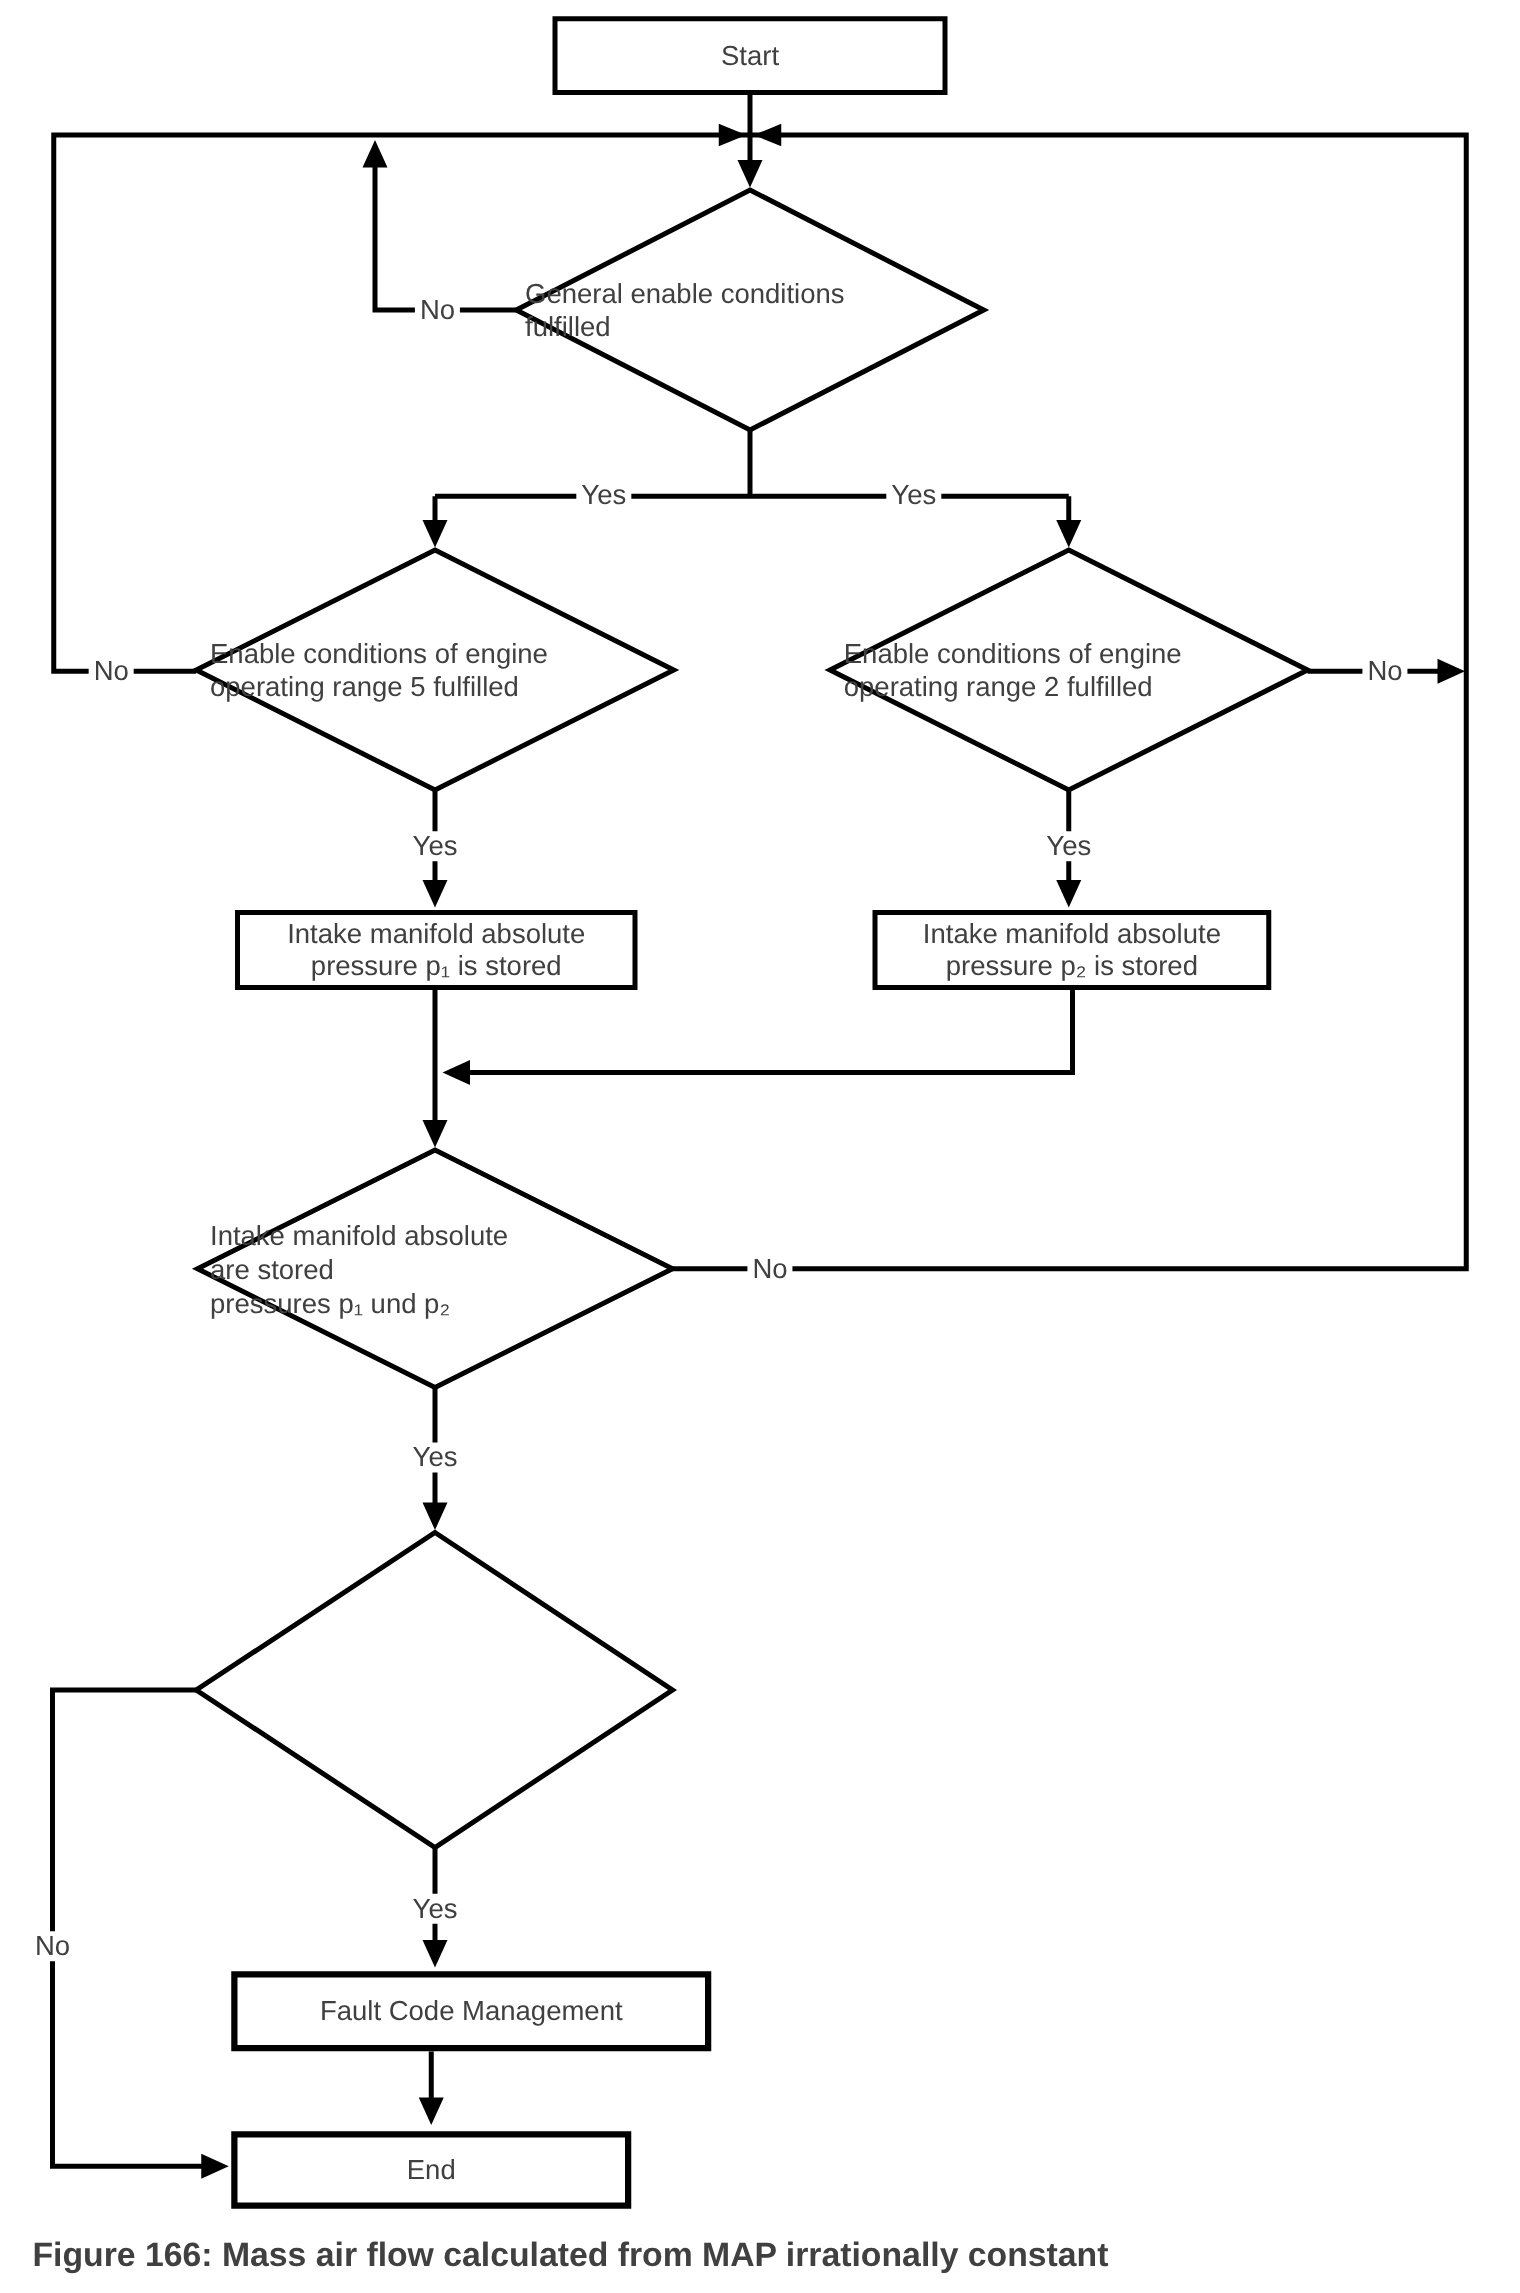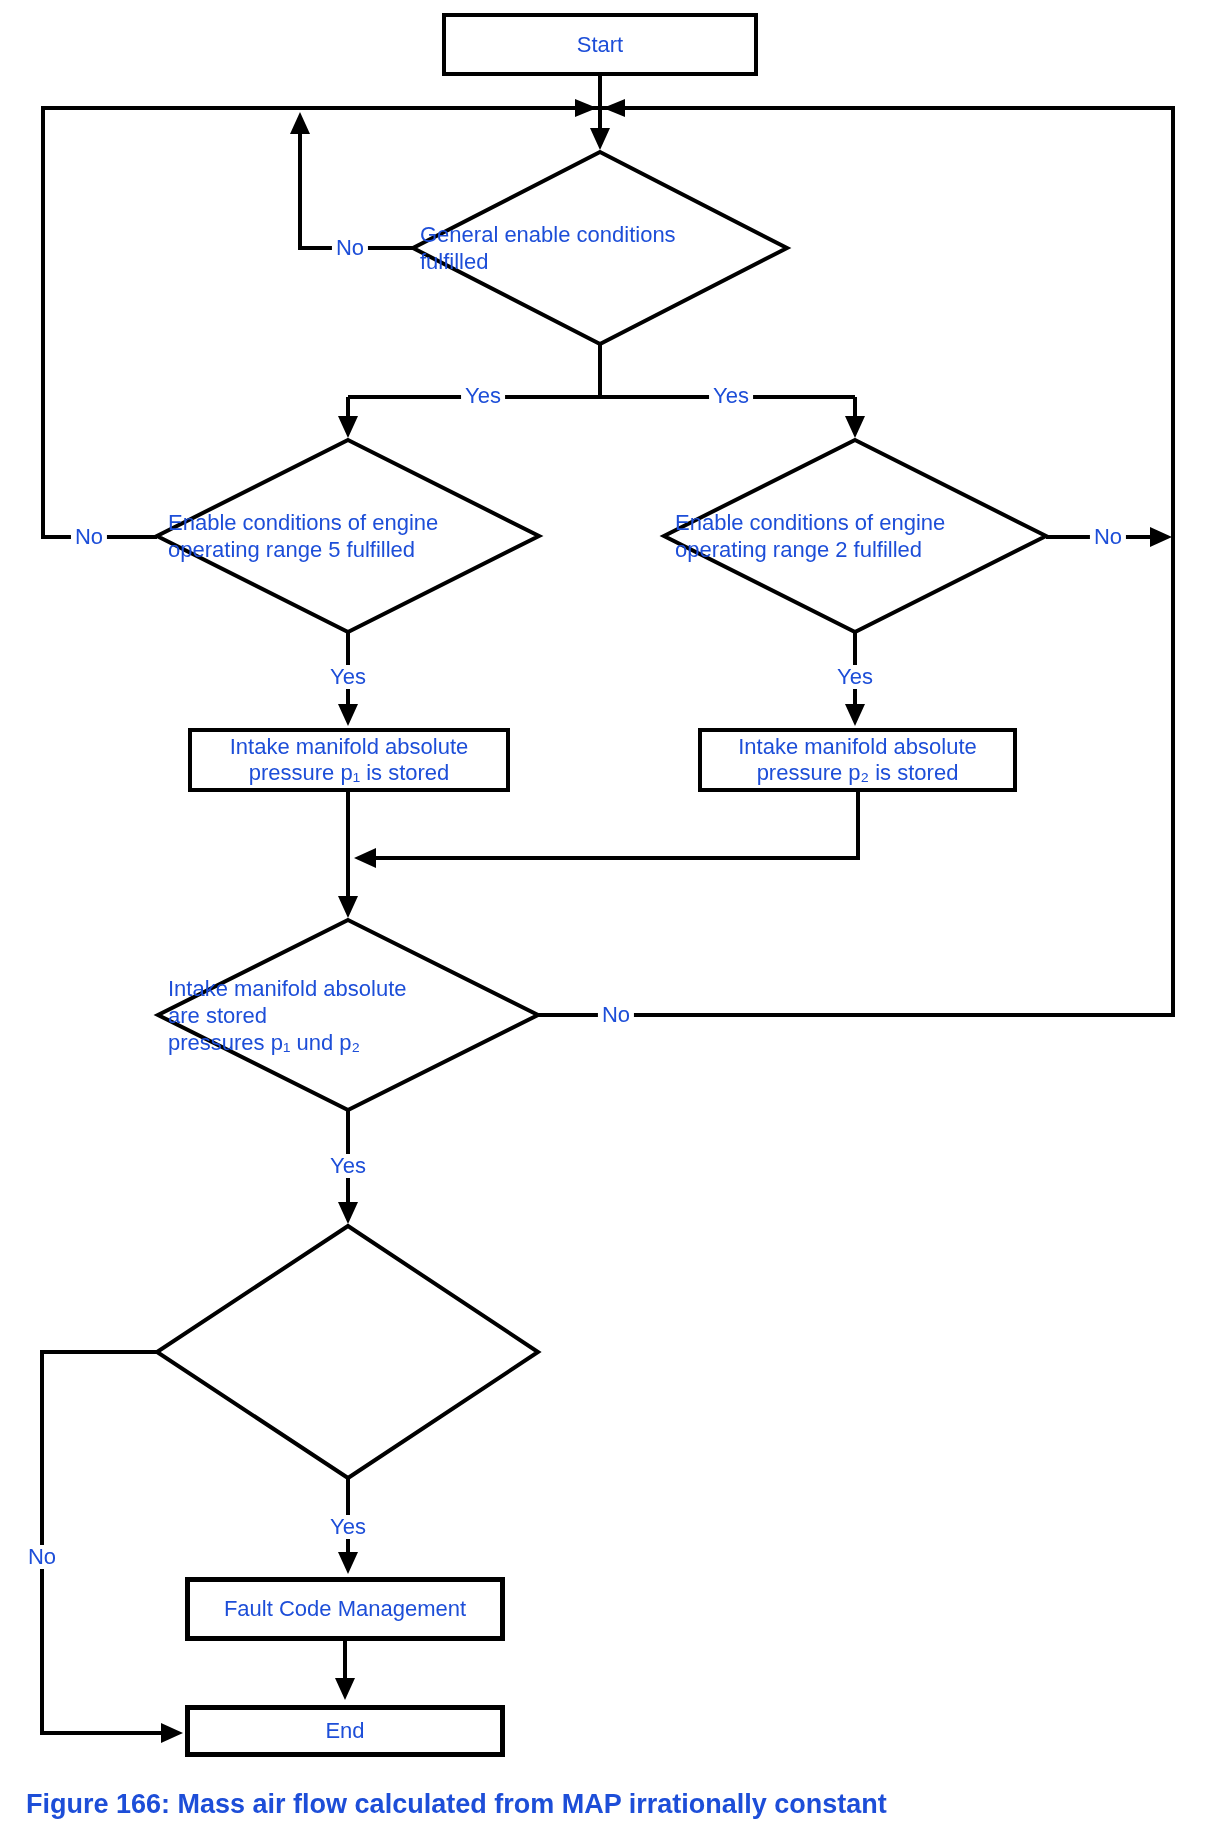--- a/index.html
+++ b/index.html
@@ -1,18 +1,18 @@
 <!DOCTYPE html>
 <html><head>
 <meta charset="utf-8">
 <style>
   html,body{margin:0;padding:0;background:#ffffff;}
   .stage{
     position:relative;width:1216px;height:1834px;background:#ffffff;
-    font-family:"Liberation Sans","DejaVu Sans",sans-serif;color:#1d4ed8;
+    font-family:"Liberation Sans","DejaVu Sans",sans-serif;color:#404040;
     overflow:hidden;
   }
   svg.wires{position:absolute;left:0;top:0;}
   .node{
     position:absolute;background:#fff;border:4px solid #000;box-sizing:border-box;
     display:flex;flex-direction:column;align-items:center;justify-content:center;
     text-align:center;font-size:22px;line-height:26px;white-space:nowrap;
   }
   .node.thick{border-width:5px;}
   .dtext{
@@ -87,25 +87,25 @@
   <div class="node" style="left:188px;top:728px;width:322px;height:64px">
     <div>Intake manifold absolute</div>
     <div>pressure p₁ is stored</div>
   </div>
 
   <div class="node" style="left:698px;top:728px;width:319px;height:64px">
     <div>Intake manifold absolute</div>
     <div>pressure p₂ is stored</div>
   </div>
 
-  <div class="node thick" style="left:185px;top:1577px;width:320px;height:64px">
+  <div class="node thick" style="left:185px;top:1577px;width:384px;height:64px">
     <div>Fault Code Management</div>
   </div>
 
-  <div class="node thick" style="left:185px;top:1705px;width:320px;height:52px">
+  <div class="node thick" style="left:185px;top:1705px;width:320px;height:62px">
     <div>End</div>
   </div>
 
   <div class="dtext" style="left:420px;top:221px;width:360px">
     <div>General enable conditions</div>
     <div>fulfilled</div>
   </div>
 
   <div class="dtext" style="left:168px;top:509px;width:360px">
     <div>Enable conditions of engine</div>

